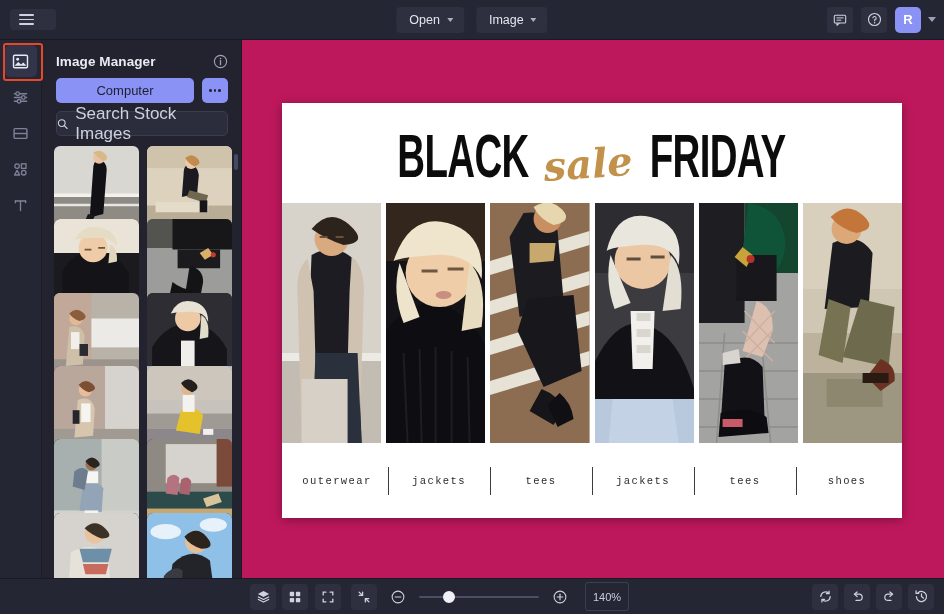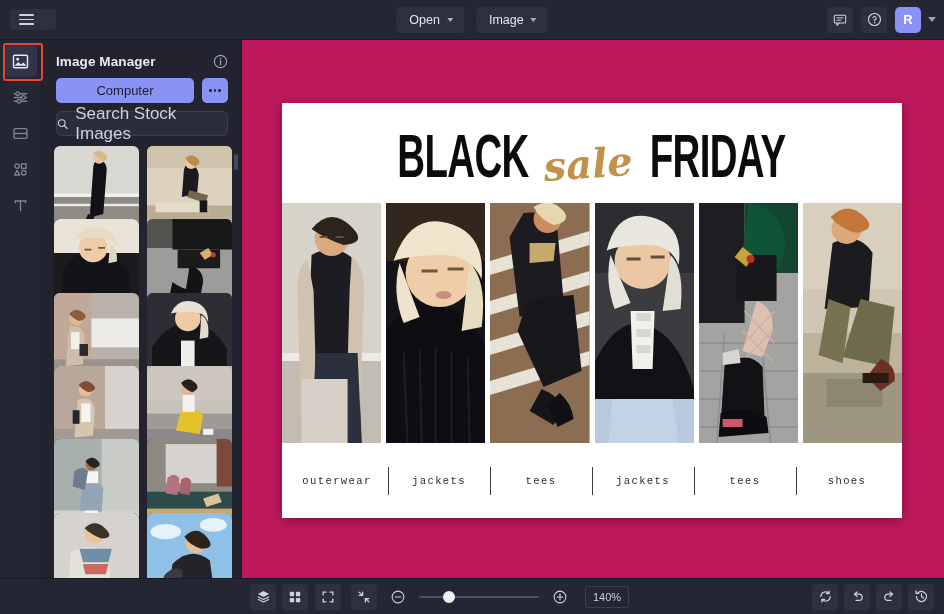--- a/index.html
+++ b/index.html
@@ -186,21 +186,21 @@
   .bb-plain {
     width: 22px; height: 22px; display: flex; align-items: center; justify-content: center; cursor: pointer;
   }
   .slider { width: 120px; height: 16px; display: flex; align-items: center; position: relative; cursor: pointer; }
   .slider-track { width: 100%; height: 2px; background: #4b4e66; border-radius: 2px; }
   .slider-knob {
     position: absolute; left: 24px; width: 12px; height: 12px;
     border-radius: 50%; background: #f0f1f7; border: 2px solid #f0f1f7;
   }
   .zoomval {
-    min-width: 44px; height: 22px; border: 1px solid #3c3f54; border-radius: 3px;
+    min-width: 44px; height: 29px; border: 1px solid #3c3f54; border-radius: 3px;
     color: #c9ccdc; font-size: 11px; display: flex; align-items: center; justify-content: center;
     margin-left: 4px; cursor: pointer;
   }
 </style>
 </head>
 <body>
 
 <div class="app">
 
   <div class="topbar">

